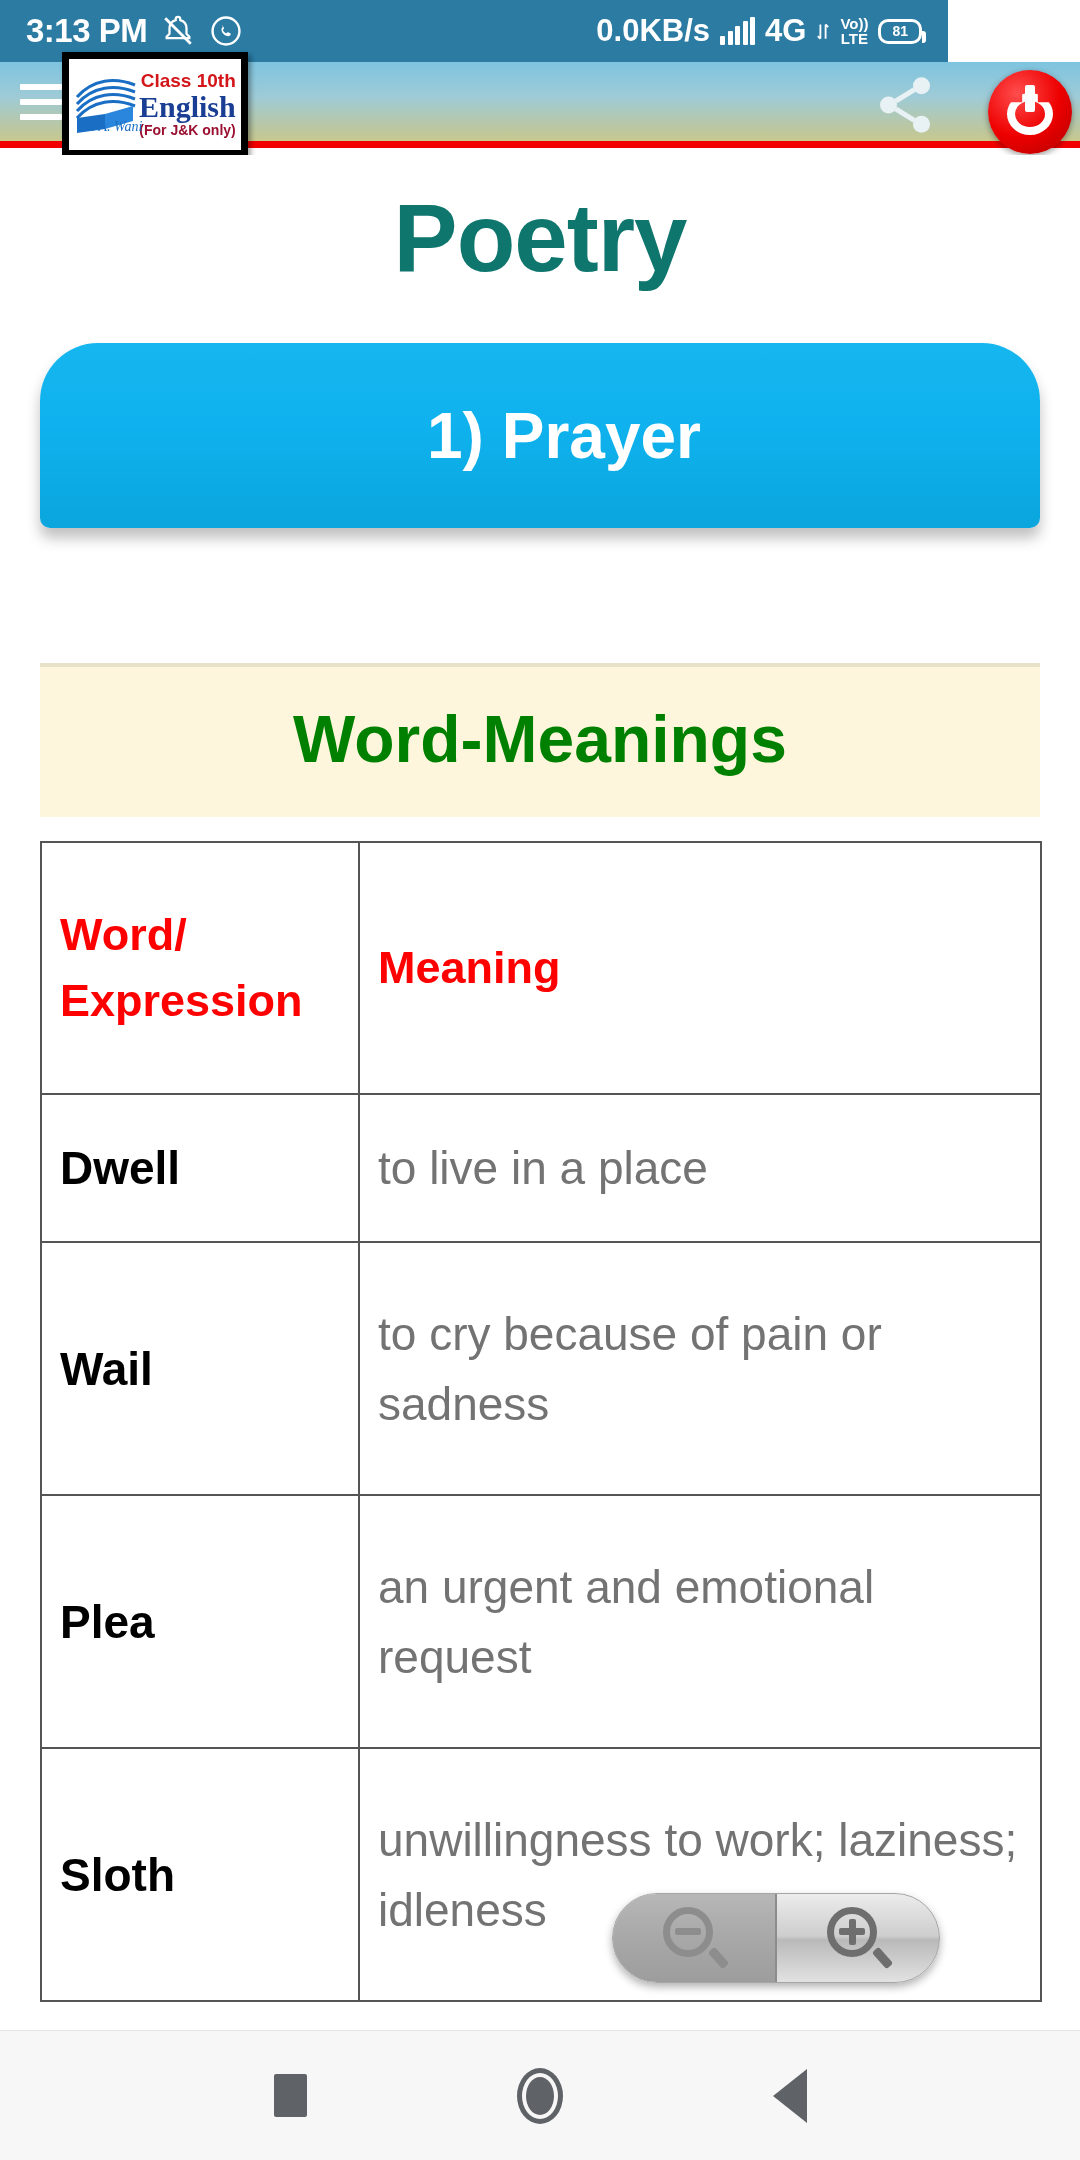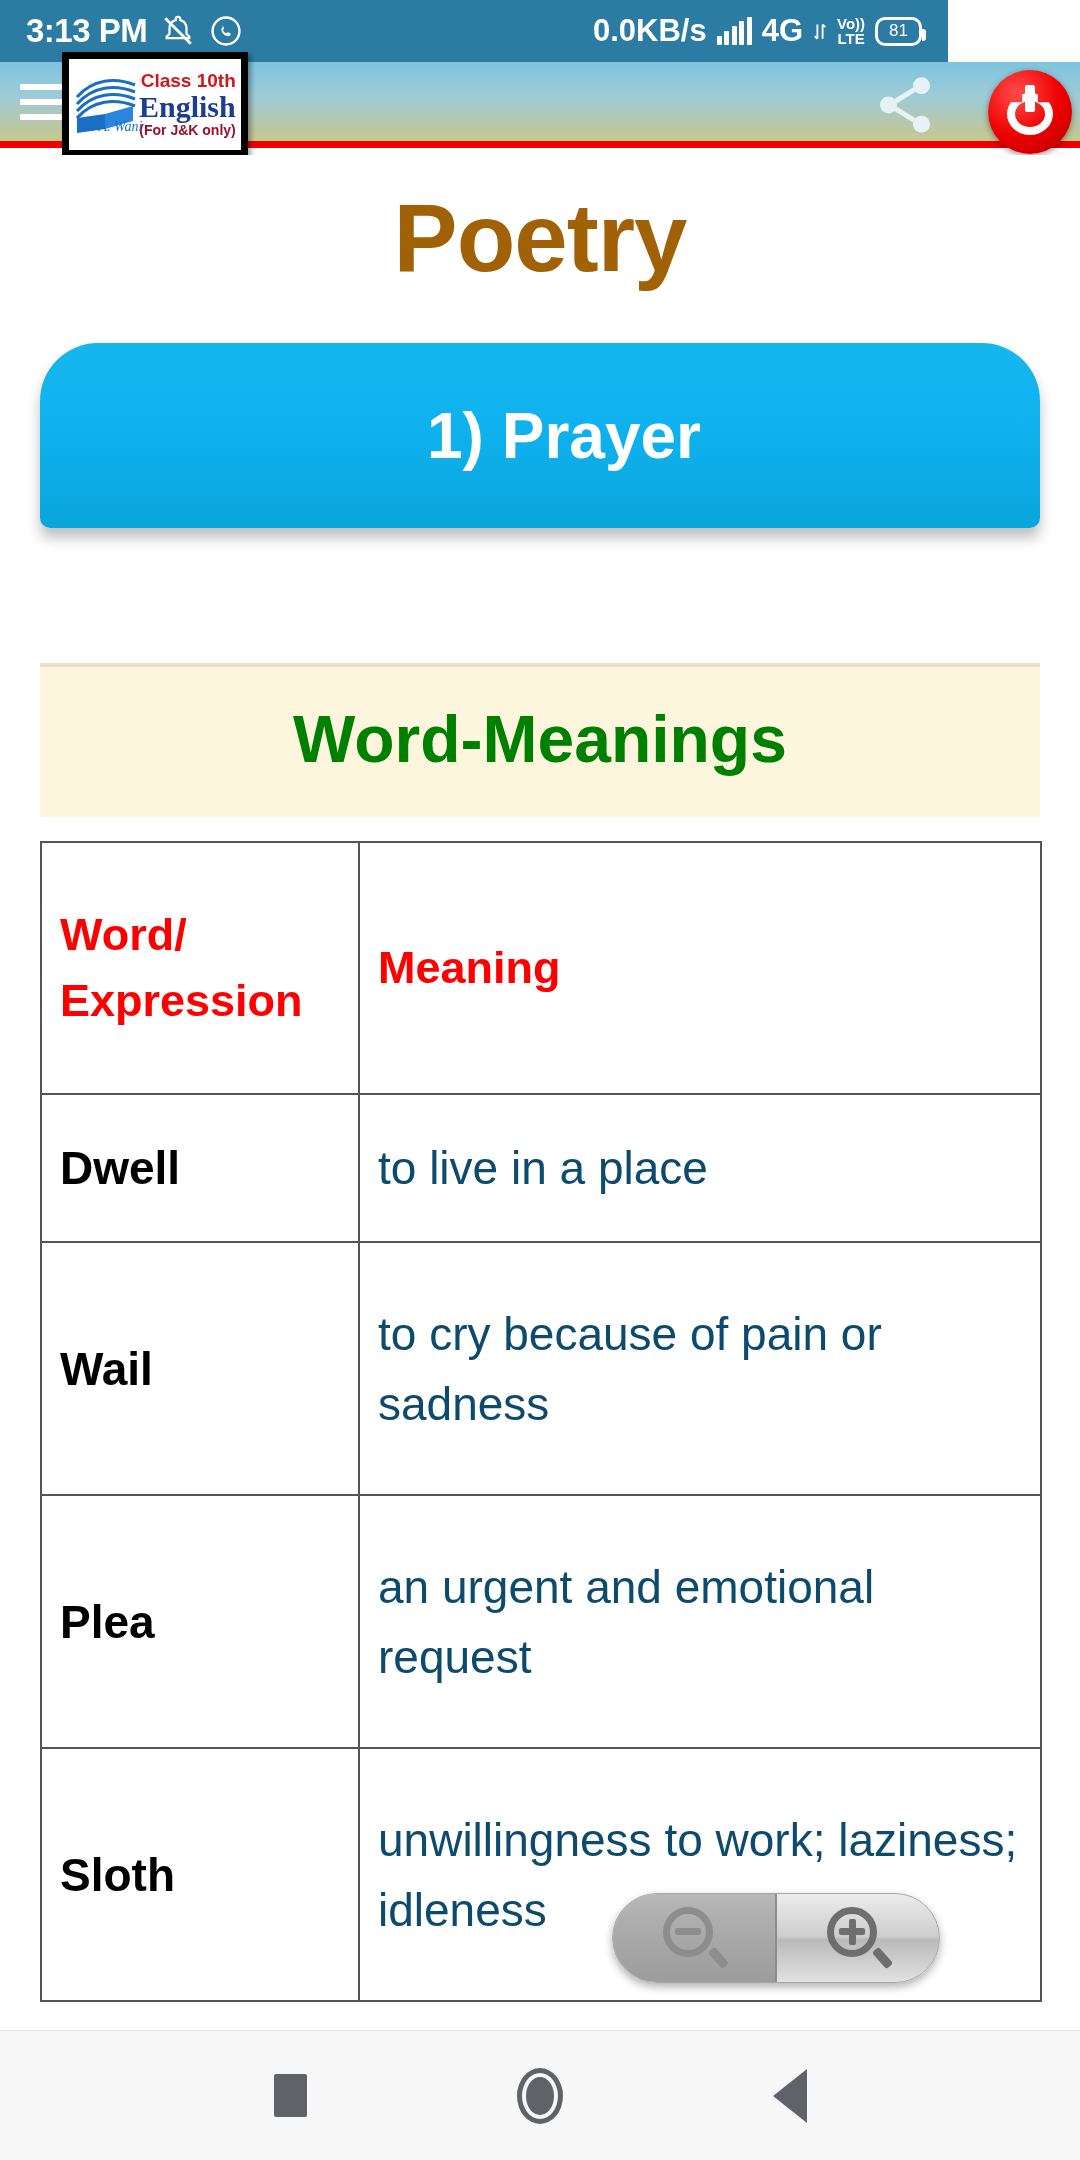--- a/index.html
+++ b/index.html
@@ -20,21 +20,21 @@
     color: #ffffff;
   }
   .sb-left { display: flex; align-items: center; gap: 14px; }
   .sb-right { display: flex; align-items: center; gap: 10px; }
   .sb-clock { font-size: 33px; font-weight: bold; letter-spacing: -0.5px; }
   .sb-net { font-size: 31px; font-weight: bold; }
   .sb-4g { font-size: 31px; font-weight: bold; }
   .sb-volte { font-size: 15px; font-weight: bold; line-height: 15px; text-align: center; }
   .sb-batt {
     border: 3px solid #ffffff; border-radius: 10px;
-    padding: 1px 11px 2px 11px; font-size: 17px; font-weight: normal;
+    padding: 1px 11px 2px 11px; font-size: 14px; font-weight: bold;
     position: relative;
   }
   .sb-batt::after {
     content: ""; position: absolute; right: -7px; top: 9px;
     width: 4px; height: 12px; background: #fff; border-radius: 0 3px 3px 0;
   }
   .bars { display: flex; align-items: flex-end; gap: 2.5px; height: 28px; }
   .bars i { display: block; width: 5px; background: #fff; border-radius: 1px; }
   .bars i:nth-child(1) { height: 9px; }
   .bars i:nth-child(2) { height: 14px; }
@@ -109,21 +109,21 @@
     position: absolute; left: 50%; top: -4px; margin-left: -5px;
     width: 10px; height: 27px; background: #ffffff; border-radius: 2px;
   }
 
   
   .content {
     position: absolute; top: 155px; left: 0; width: 1080px; height: 1875px;
     background: #ffffff; overflow: hidden;
   }
   .page-title {
-    text-align: center; color: #a16207;
+    text-align: center; color: #0f766e;
     font-size: 96px; font-weight: bold;
     font-family: "Liberation Sans", sans-serif;
     margin-top: 28px; letter-spacing: -1px;
   }
   .chapter-btn {
     margin: 50px 40px 0 40px; height: 185px;
     border-radius: 58px 58px 10px 10px;
     background: linear-gradient(to bottom, #16b6ef 0%, #0fb2ee 45%, #0aa5dd 100%);
     box-shadow: 0 10px 14px rgba(0,0,0,0.25);
     display: flex; align-items: center; justify-content: center;
@@ -159,21 +159,21 @@
   .th-cell {
     color: #ff0000; font-size: 45px; font-weight: bold; line-height: 66px;
     font-family: "Liberation Sans", sans-serif;
   }
   .th-cell.meaning { vertical-align: middle; }
   tr.hdr td { height: 252px; }
   .word-cell {
     font-size: 46px; font-weight: bold; color: #000000; line-height: 54px;
   }
   .mean-cell {
-    font-size: 46px; color: #0c4a6e; line-height: 70px; font-weight: 400;
+    font-size: 46px; color: #737373; line-height: 70px; font-weight: 400;
   }
   tr.r1 td { height: 148px; }
   tr.r2 td { height: 253px; }
   tr.r3 td { height: 253px; }
   tr.r4 td { height: 253px; }
 
   
   .zoomctl {
     position: absolute; left: 612px; top: 1893px;
     width: 328px; height: 90px;

